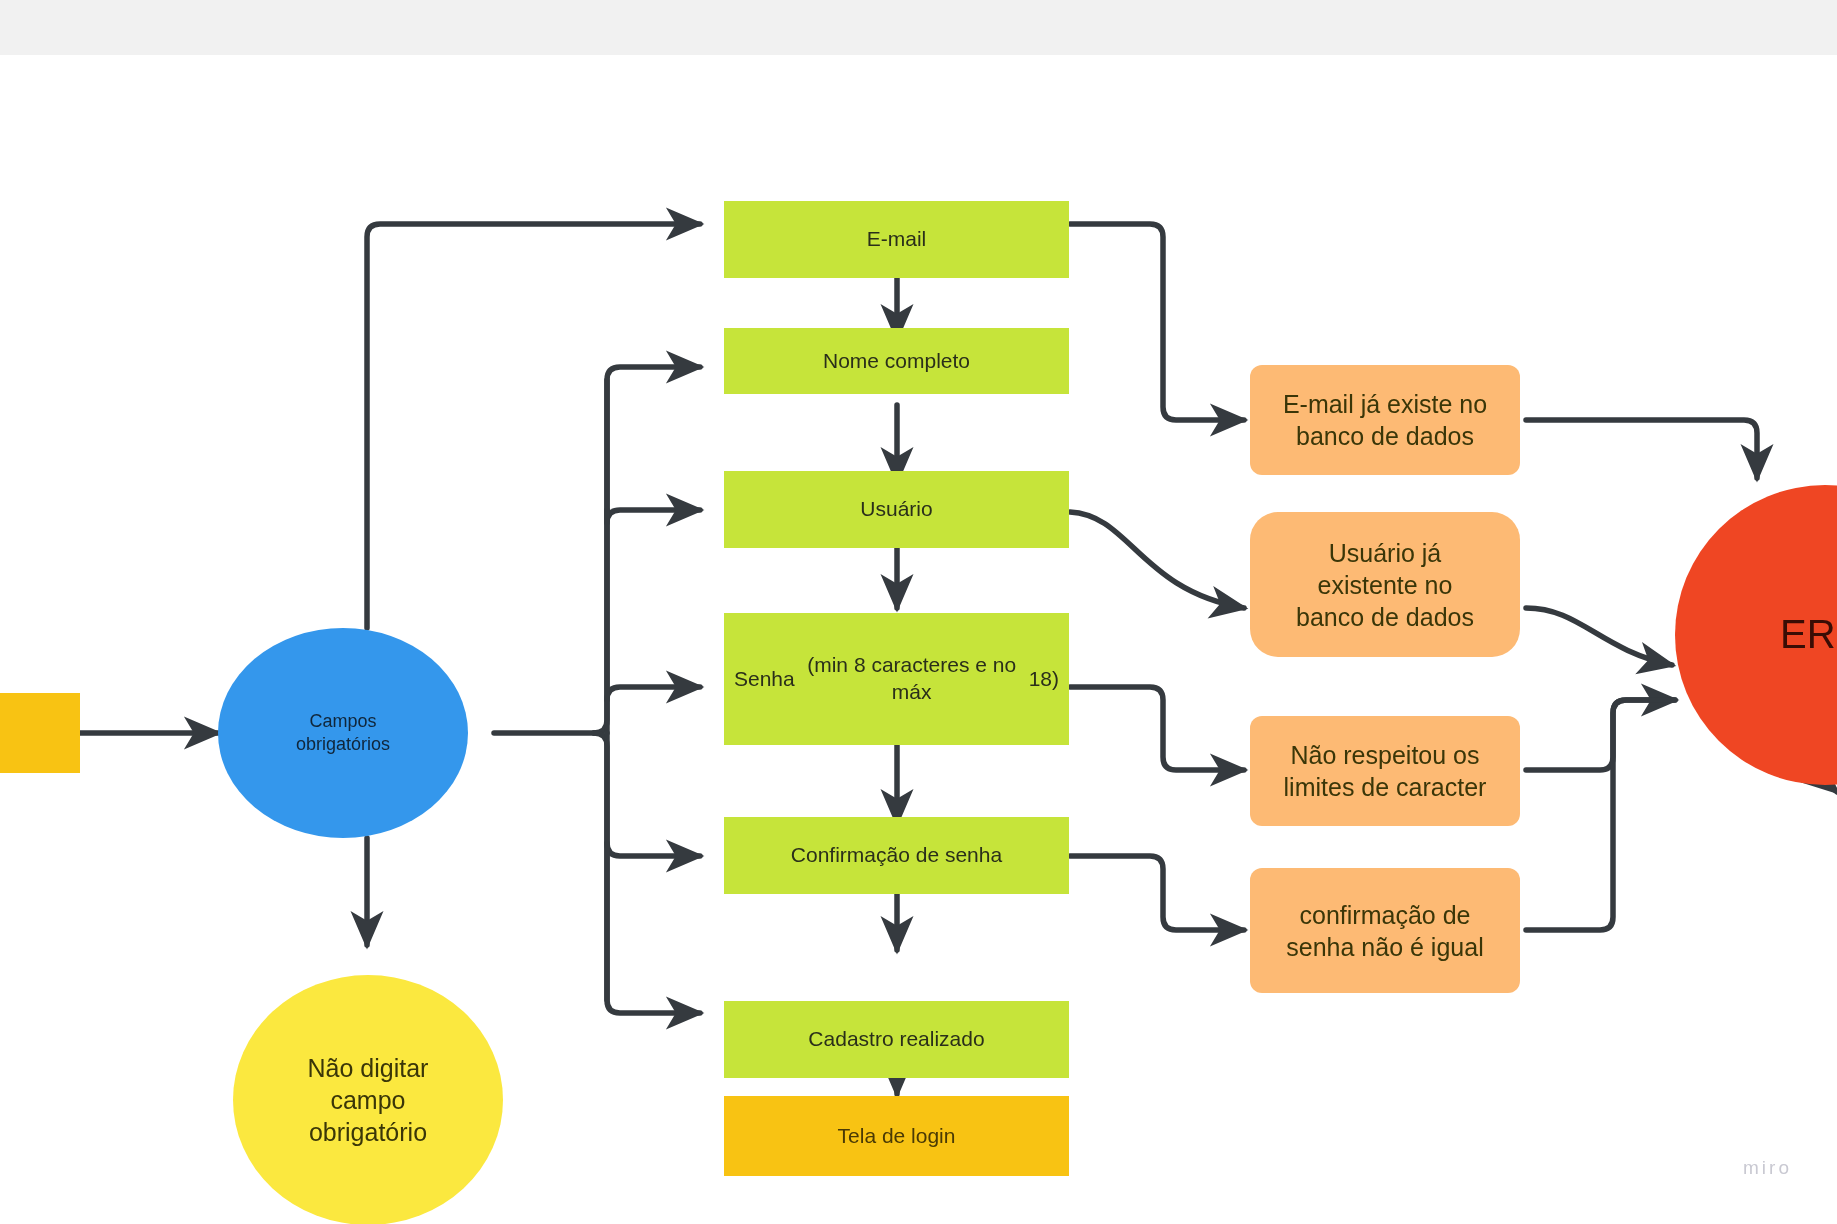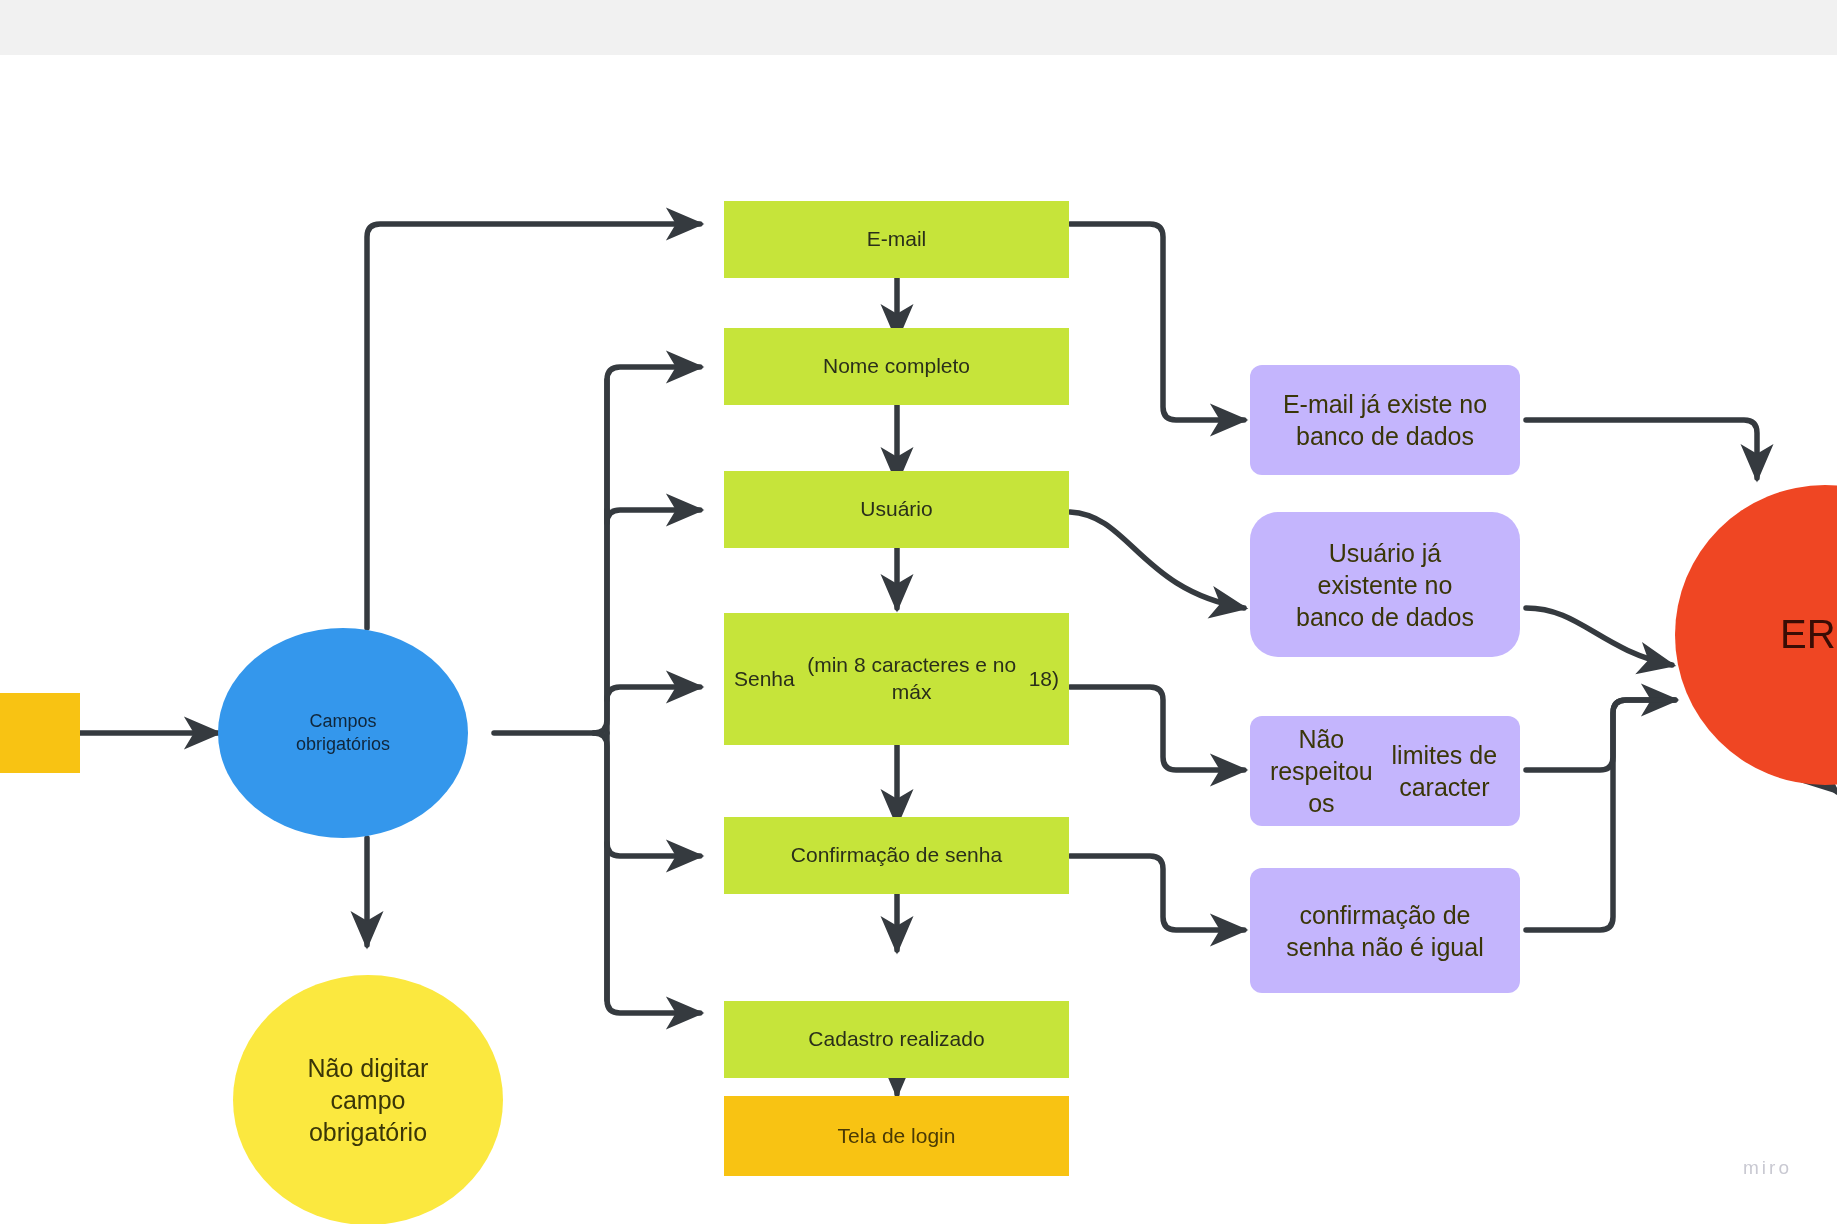--- a/index.html
+++ b/index.html
@@ -10,21 +10,21 @@
   }
   #canvas{position:absolute;inset:0;background:#ffffff;}
   #topbar{position:absolute;left:0;top:0;width:1837px;height:55px;background:#f1f1f1;}
   svg#edges{position:absolute;left:0;top:0;width:1837px;height:1224px;pointer-events:none;}
 
   .node{position:absolute;display:flex;align-items:center;justify-content:center;
         text-align:center;box-sizing:border-box;line-height:1.28;}
 
   .green{background:#c6e43a;color:#2a2f1a;font-size:21px;padding:4px 10px;}
   .orange{background:#f8c313;color:#4a3a05;font-size:21px;}
-  .sticky{background:#c4b5fd;color:#3a3608;font-size:25px;border-radius:12px;padding:6px 12px;}
+  .sticky{background:#fdba74;color:#3a3608;font-size:25px;border-radius:12px;padding:6px 12px;}
   .circle{border-radius:50%;}
   .blue{background:#3497ec;color:#10263a;font-size:18px;}
   .ycircle{background:#fbe83f;color:#3a3608;font-size:25px;}
   .red{background:#ef4623;color:#3a0d05;font-size:40px;}
   .watermark{position:absolute;color:#c9c9d2;font-size:19px;letter-spacing:3px;}
 </style>
 </head>
 <body>
 
 <div id="canvas">
@@ -87,21 +87,21 @@
   </div>
 
   <div class="node circle ycircle" style="left:233px;top:975px;width:270px;height:250px;flex-direction:column;">
     <span>Não digitar</span>
     <span>campo</span>
     <span>obrigatório</span>
   </div>
 
   <div class="node green" style="left:724px;top:201px;width:345px;height:77px;">E-mail</div>
 
-  <div class="node green" style="left:724px;top:328px;width:345px;height:77px;">Nome completo</div>
+  <div class="node green" style="left:724px;top:328px;width:345px;height:66px;">Nome completo</div>
 
   <div class="node green" style="left:724px;top:471px;width:345px;height:77px;">Usuário</div>
 
   <div class="node green" style="left:724px;top:613px;width:345px;height:132px;flex-direction:row;">
     <span>Senha</span>
     <span>(min 8 caracteres e no máx</span>
     <span>18)</span>
   </div>
 
   <div class="node green" style="left:724px;top:817px;width:345px;height:77px;">Confirmação de senha</div>
@@ -114,21 +114,21 @@
     <span>E-mail já existe no</span>
     <span>banco de dados</span>
   </div>
 
   <div class="node sticky" style="left:1250px;top:512px;width:270px;height:145px;flex-direction:column;border-radius:28px;">
     <span>Usuário já</span>
     <span>existente no</span>
     <span>banco de dados</span>
   </div>
 
-  <div class="node sticky" style="left:1250px;top:716px;width:270px;height:110px;flex-direction:row;">
+  <div class="node sticky" style="left:1250px;top:716px;width:270px;height:110px;flex-direction:column;">
     <span>Não respeitou os</span>
     <span>limites de caracter</span>
   </div>
 
   <div class="node sticky" style="left:1250px;top:868px;width:270px;height:125px;flex-direction:column;">
     <span>confirmação de</span>
     <span>senha não é igual</span>
   </div>
 
   <div class="node circle red" style="left:1675px;top:485px;width:300px;height:300px;justify-content:flex-start;padding-left:105px;">ER</div>

